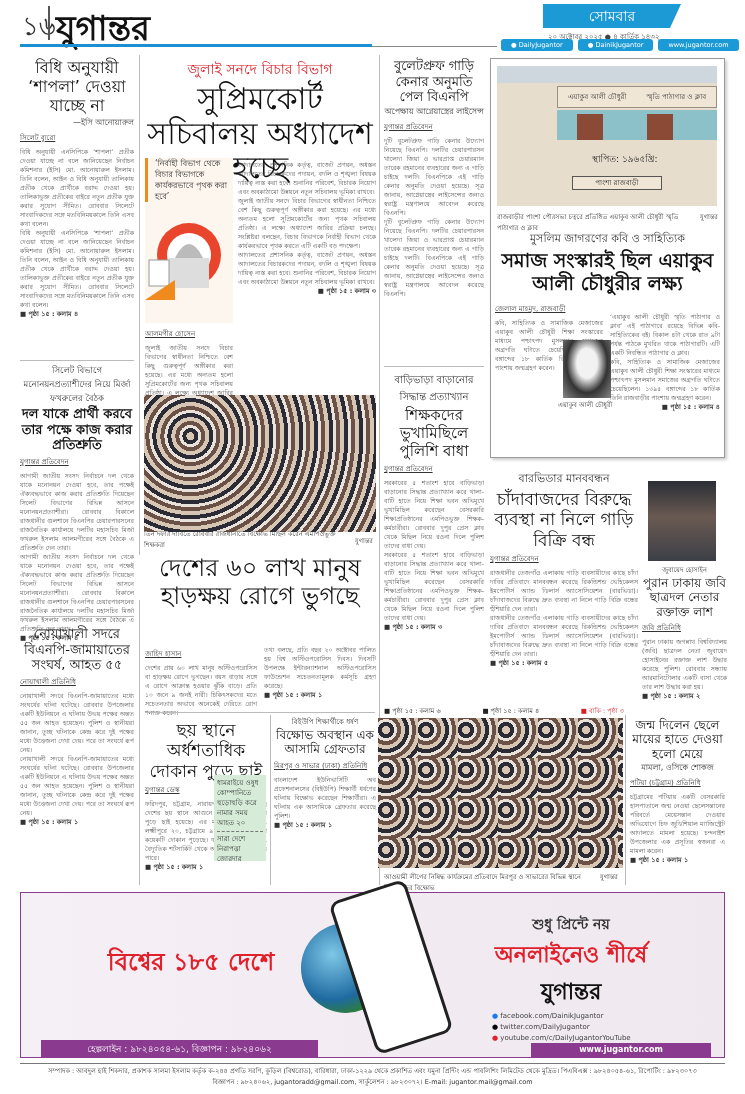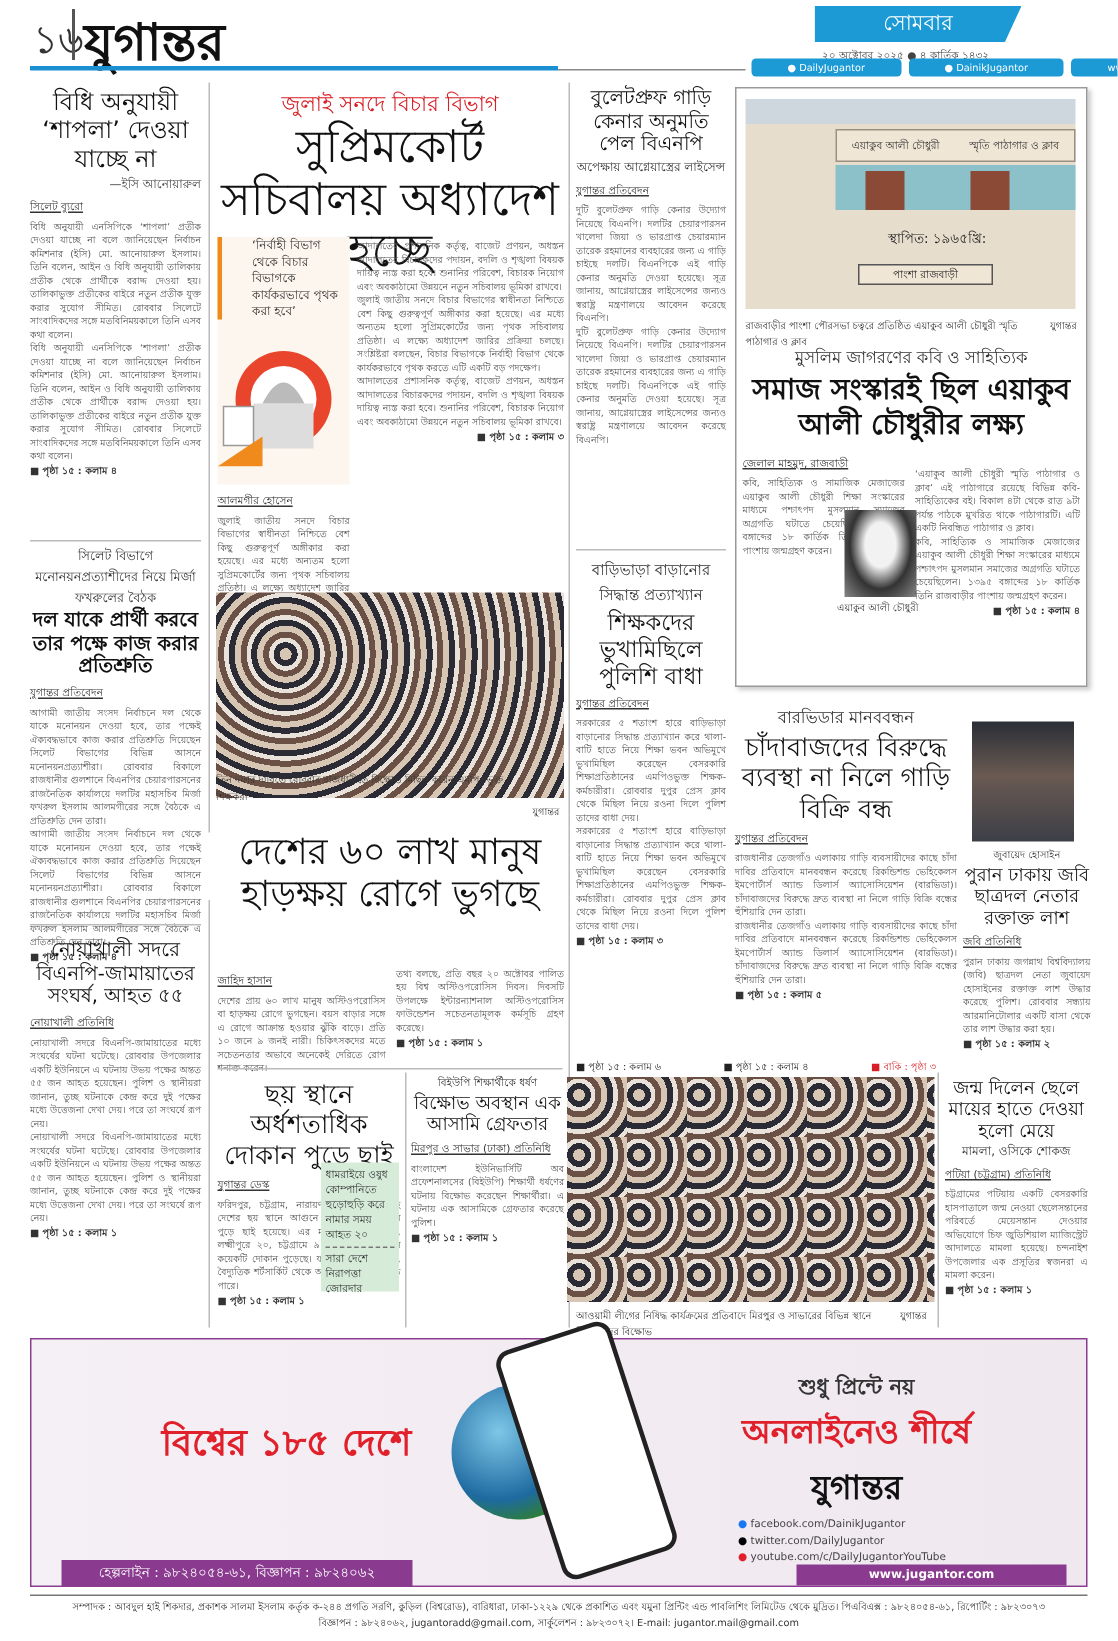--- a/index.html
+++ b/index.html
@@ -6,21 +6,21 @@
 body{width:745px;height:1094px;background:#fff;font-family:"DejaVu Sans",sans-serif;color:#222;position:relative;overflow:hidden}
 .abs{position:absolute}
 .masthead-num{left:22px;top:6px;font-size:26px;color:#333}
 .masthead-sep{left:48px;top:6px;width:2px;height:34px;background:#555}
 .masthead-logo{left:56px;top:2px;font-size:34px;font-weight:bold;color:#111;font-family:"DejaVu Serif",serif}
 .top-rule{left:20px;top:44px;width:352px;height:3px;background:#1a8fd1}
 .top-rule2{left:372px;top:46px;width:125px;height:1px;background:#888}
 .day-flag{left:543px;top:4px;width:138px;height:24px;background:#1b9ad6;color:#fff;font-size:14px;text-align:center;line-height:24px;clip-path:polygon(0 0,100% 0,92% 100%,0 100%)}
 .date-line{left:548px;top:31px;font-size:7px;color:#444}
 .social-row{left:501px;top:39px;display:flex;gap:5px}
-.pill{background:#1b9ad6;color:#fff;font-size:6.5px;padding:2px 24px;border-radius:3px;white-space:nowrap}
+.pill{background:#1b9ad6;color:#fff;font-size:6.5px;padding:2px 10px;border-radius:3px;white-space:nowrap}
 .vrule{width:1px;background:#bbb}
 .hrule{height:1px;background:#bbb}
 .head{font-family:"DejaVu Sans",sans-serif;color:#111;text-align:center;line-height:1.2}
 .kicker{font-size:11px;color:#333;text-align:center}
 .byline{font-size:7px;color:#333;text-decoration:underline;margin:3px 0}
 .body{font-size:6.2px;line-height:9px;color:#555;text-align:justify}
 .cont{font-size:6.5px;color:#333;font-weight:bold}
 .crowd{background:repeating-radial-gradient(circle at 20% 30%,#d8c6b4 0 4px,#2b2b36 4px 8px,#e9e2da 8px 11px,#6b5145 11px 15px)}
 .caption{font-size:6.5px;color:#333}
 .boxed{border:1px solid #999;box-shadow:2px 2px 3px #ccc}
@@ -75,21 +75,21 @@
   <div class="body">নোয়াখালী সদরে বিএনপি-জামায়াতের মধ্যে সংঘর্ষের ঘটনা ঘটেছে। রোববার উপজেলার একটি ইউনিয়নে এ ঘটনায় উভয় পক্ষের অন্তত ৫৫ জন আহত হয়েছেন। পুলিশ ও স্থানীয়রা জানান, তুচ্ছ ঘটনাকে কেন্দ্র করে দুই পক্ষের মধ্যে উত্তেজনা দেখা দেয়। পরে তা সংঘর্ষে রূপ নেয়।</div>
   <div class="body">নোয়াখালী সদরে বিএনপি-জামায়াতের মধ্যে সংঘর্ষের ঘটনা ঘটেছে। রোববার উপজেলার একটি ইউনিয়নে এ ঘটনায় উভয় পক্ষের অন্তত ৫৫ জন আহত হয়েছেন। পুলিশ ও স্থানীয়রা জানান, তুচ্ছ ঘটনাকে কেন্দ্র করে দুই পক্ষের মধ্যে উত্তেজনা দেখা দেয়। পরে তা সংঘর্ষে রূপ নেয়।</div>
   <div class="cont">■ পৃষ্ঠা ১৫ : কলাম ১</div>
 </div>
 
 <div class="abs" style="left:145px;top:58px;width:230px">
   <div class="kicker" style="font-size:14px;color:#d61f26">জুলাই সনদে বিচার বিভাগ</div>
   <div class="head" style="font-size:30px;line-height:1.15">সুপ্রিমকোর্ট সচিবালয় অধ্যাদেশ হচ্ছে</div>
 </div>
 <div class="abs" style="left:145px;top:158px;width:88px;height:165px;background:#fdf6ee">
-  <div style="border-left:3px solid #f08a1c;padding-left:20px;font-size:8px;line-height:11px;color:#333">‘নির্বাহী বিভাগ থেকে বিচার বিভাগকে কার্যকরভাবে পৃথক করা হবে’</div>
+  <div style="border-left:3px solid #f08a1c;padding-left:7px;font-size:8px;line-height:11px;color:#333">‘নির্বাহী বিভাগ থেকে বিচার বিভাগকে কার্যকরভাবে পৃথক করা হবে’</div>
   <svg width="88" height="90" style="margin-top:8px">
     <circle cx="44" cy="45" r="32" fill="#e8452c"></circle>
     <circle cx="44" cy="45" r="22" fill="#fff"></circle>
     <rect x="24" y="48" width="40" height="30" fill="#ddd"></rect>
     <path d="M30 48 Q44 20 58 48 Z" fill="#bbb"></path>
     <rect x="4" y="50" width="20" height="26" fill="#fff" stroke="#999"></rect>
     <polygon points="0,90 30,70 30,90" fill="#f08a1c"></polygon>
   </svg>
 </div>
 <div class="abs" style="left:145px;top:325px;width:88px">
@@ -97,21 +97,21 @@
   <div class="body">জুলাই জাতীয় সনদে বিচার বিভাগের স্বাধীনতা নিশ্চিতে বেশ কিছু গুরুত্বপূর্ণ অঙ্গীকার করা হয়েছে। এর মধ্যে অন্যতম হলো সুপ্রিমকোর্টের জন্য পৃথক সচিবালয় প্রতিষ্ঠা। এ লক্ষ্যে অধ্যাদেশ জারির প্রক্রিয়া চলছে। সংশ্লিষ্টরা বলছেন, বিচার বিভাগকে নির্বাহী বিভাগ থেকে কার্যকরভাবে পৃথক করতে এটি একটি বড় পদক্ষেপ।</div>
 </div>
 <div class="abs" style="left:238px;top:160px;width:138px">
   <div class="body">আদালতের প্রশাসনিক কর্তৃত্ব, বাজেট প্রণয়ন, অধস্তন আদালতের বিচারকদের পদায়ন, বদলি ও শৃঙ্খলা বিষয়ক দায়িত্ব ন্যস্ত করা হবে। শুনানির পরিবেশ, বিচারক নিয়োগ এবং অবকাঠামো উন্নয়নে নতুন সচিবালয় ভূমিকা রাখবে।</div>
   <div class="body">জুলাই জাতীয় সনদে বিচার বিভাগের স্বাধীনতা নিশ্চিতে বেশ কিছু গুরুত্বপূর্ণ অঙ্গীকার করা হয়েছে। এর মধ্যে অন্যতম হলো সুপ্রিমকোর্টের জন্য পৃথক সচিবালয় প্রতিষ্ঠা। এ লক্ষ্যে অধ্যাদেশ জারির প্রক্রিয়া চলছে। সংশ্লিষ্টরা বলছেন, বিচার বিভাগকে নির্বাহী বিভাগ থেকে কার্যকরভাবে পৃথক করতে এটি একটি বড় পদক্ষেপ।</div>
   <div class="body">আদালতের প্রশাসনিক কর্তৃত্ব, বাজেট প্রণয়ন, অধস্তন আদালতের বিচারকদের পদায়ন, বদলি ও শৃঙ্খলা বিষয়ক দায়িত্ব ন্যস্ত করা হবে। শুনানির পরিবেশ, বিচারক নিয়োগ এবং অবকাঠামো উন্নয়নে নতুন সচিবালয় ভূমিকা রাখবে।</div>
   <div class="cont" style="text-align:right">■ পৃষ্ঠা ১৫ : কলাম ৩</div>
 </div>
 
 <div class="abs crowd" style="left:144px;top:395px;width:232px;height:137px"></div>
-<div class="abs caption" style="left:144px;top:515px;width:200px">তিন দফার দাবিতে রোববার রাজধানীতে বিক্ষোভ মিছিল করেন এমপিওভুক্ত শিক্ষকরা</div>
+<div class="abs caption" style="left:144px;top:529px;width:200px">তিন দফার দাবিতে রোববার রাজধানীতে বিক্ষোভ মিছিল করেন এমপিওভুক্ত শিক্ষকরা</div>
 <div class="abs caption" style="left:355px;top:536px">যুগান্তর</div>
 
 <div class="abs" style="left:145px;top:555px;width:230px">
   <div class="head" style="font-size:24px;line-height:1.15">দেশের ৬০ লাখ মানুষ হাড়ক্ষয় রোগে ভুগছে</div>
 </div>
 <div class="abs" style="left:145px;top:645px;width:112px">
   <div class="byline">জাহিদ হাসান</div>
   <div class="body">দেশের প্রায় ৬০ লাখ মানুষ অস্টিওপরোসিস বা হাড়ক্ষয় রোগে ভুগছেন। বয়স বাড়ার সঙ্গে এ রোগে আক্রান্ত হওয়ার ঝুঁকি বাড়ে। প্রতি ১০ জনে ৯ জনই নারী। চিকিৎসকদের মতে সচেতনতার অভাবে অনেকেই দেরিতে রোগ শনাক্ত করেন।</div>
 </div>
 <div class="abs" style="left:264px;top:645px;width:112px">
@@ -220,21 +220,21 @@
   <div class="kicker" style="font-size:8px">মামলা, ওসিকে শোকজ</div>
   <div class="byline">পটিয়া (চট্টগ্রাম) প্রতিনিধি</div>
   <div class="body">চট্টগ্রামের পটিয়ায় একটি বেসরকারি হাসপাতালে জন্ম নেওয়া ছেলেসন্তানের পরিবর্তে মেয়েসন্তান দেওয়ার অভিযোগে চিফ জুডিশিয়াল ম্যাজিস্ট্রেট আদালতে মামলা হয়েছে। চন্দনাইশ উপজেলার এক প্রসূতির স্বজনরা এ মামলা করেন।</div>
   <div class="cont">■ পৃষ্ঠা ১৫ : কলাম ১</div>
 </div>
 
 <div class="abs ad">
   <div class="abs" style="left:30px;top:50px;width:280px;text-align:center">
     <div style="font-size:24px;font-weight:bold;color:#e0202b">বিশ্বের ১৮৫ দেশে</div>
   </div>
-  <div class="abs" style="left:20px;top:147px;width:234px;height:18px;background:#8a3b8f;color:#fff;font-size:9px;text-align:center;line-height:18px">হেল্পলাইন : ৯৮২৪০৫৪-৬১, বিজ্ঞাপন : ৯৮২৪০৬২</div>
+  <div class="abs" style="left:20px;top:147px;width:277px;height:18px;background:#8a3b8f;color:#fff;font-size:9px;text-align:center;line-height:18px">হেল্পলাইন : ৯৮২৪০৫৪-৬১, বিজ্ঞাপন : ৯৮২৪০৬২</div>
   <div class="abs" style="left:280px;top:30px;width:90px;height:90px;border-radius:50%;background:radial-gradient(circle at 35% 35%,#7ec7e8,#1e6aa0 55%,#2e7d3a 75%,#0d3d66)"></div>
   <div class="abs" style="left:330px;top:-6px;width:80px;height:160px;background:#fff;border:3px solid #222;border-radius:10px;transform:rotate(-18deg)"></div>
   <div class="abs" style="left:460px;top:20px;width:180px;text-align:center">
     <div style="font-size:14px;font-weight:bold;color:#333">শুধু প্রিন্টে নয়</div>
     <div style="font-size:22px;font-weight:bold;color:#e0202b">অনলাইনেও শীর্ষে</div>
     <div style="font-size:22px;font-weight:bold;color:#111;font-family:'DejaVu Serif',serif">যুগান্তর</div>
     <div style="font-size:7px;color:#444;text-align:left;margin-left:11px;line-height:11px">
       <div><span style="color:#1877f2">●</span> <span>facebook.com/DainikJugantor</span></div>
       <div><span style="color:#000">●</span> <span>twitter.com/DailyJugantor</span></div>
       <div><span style="color:#e0202b">●</span> <span>youtube.com/c/DailyJugantorYouTube</span></div>

